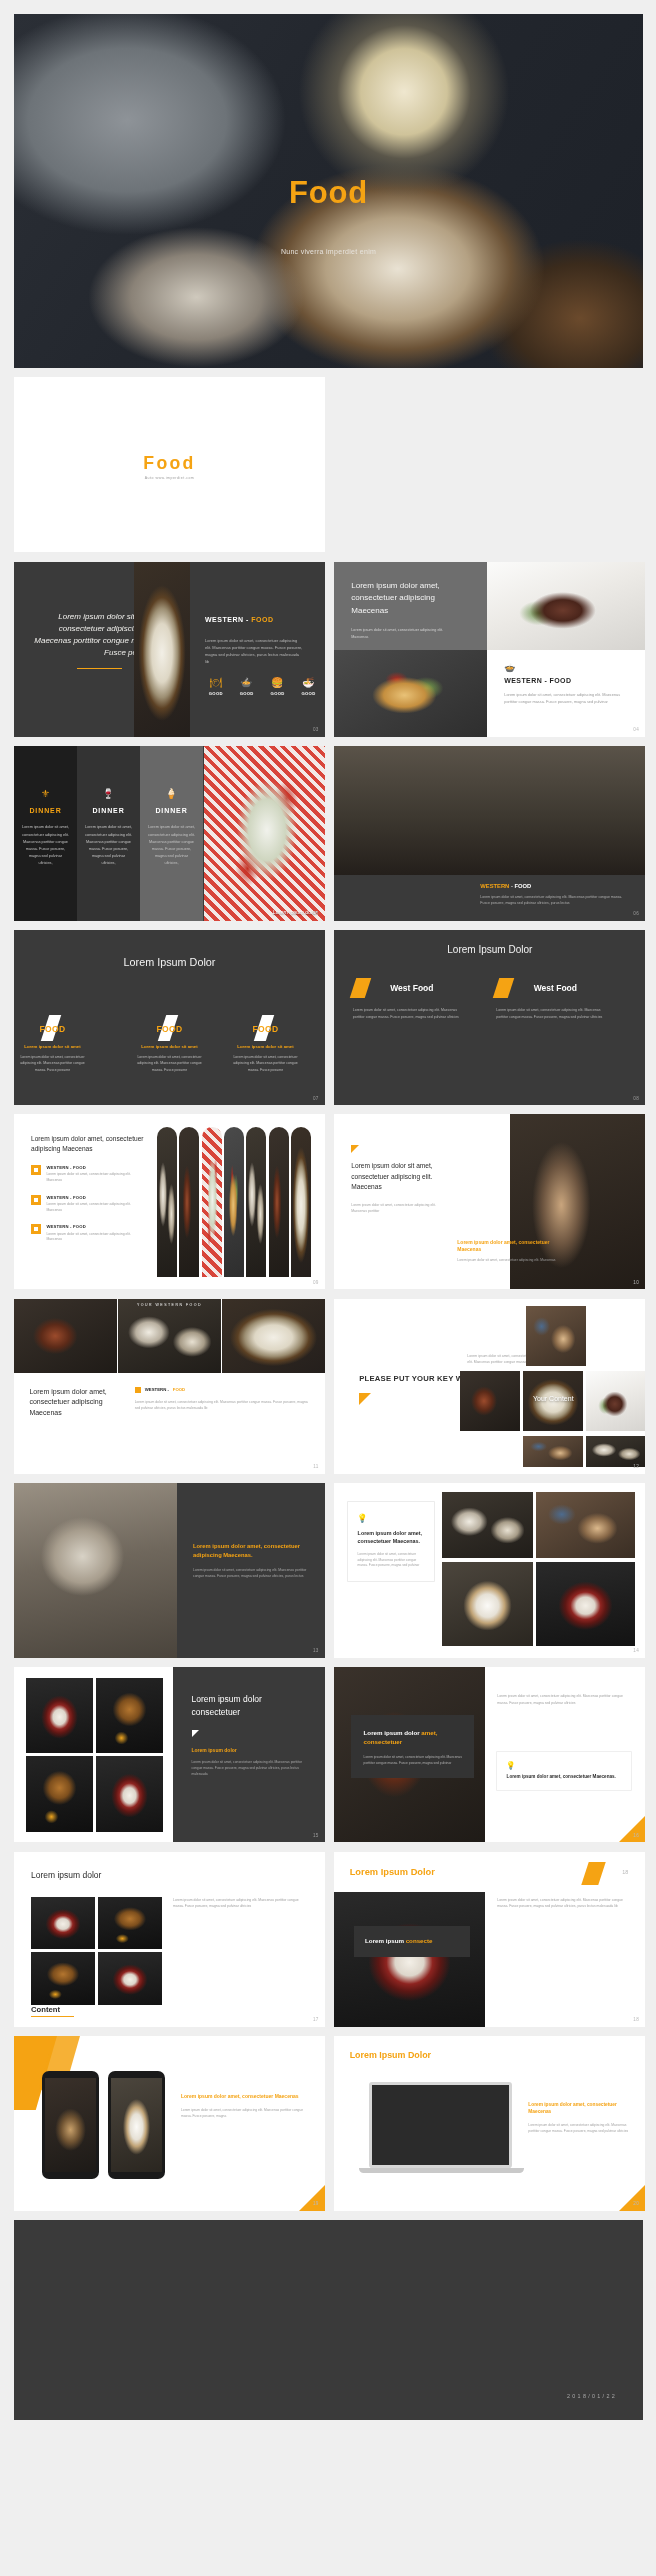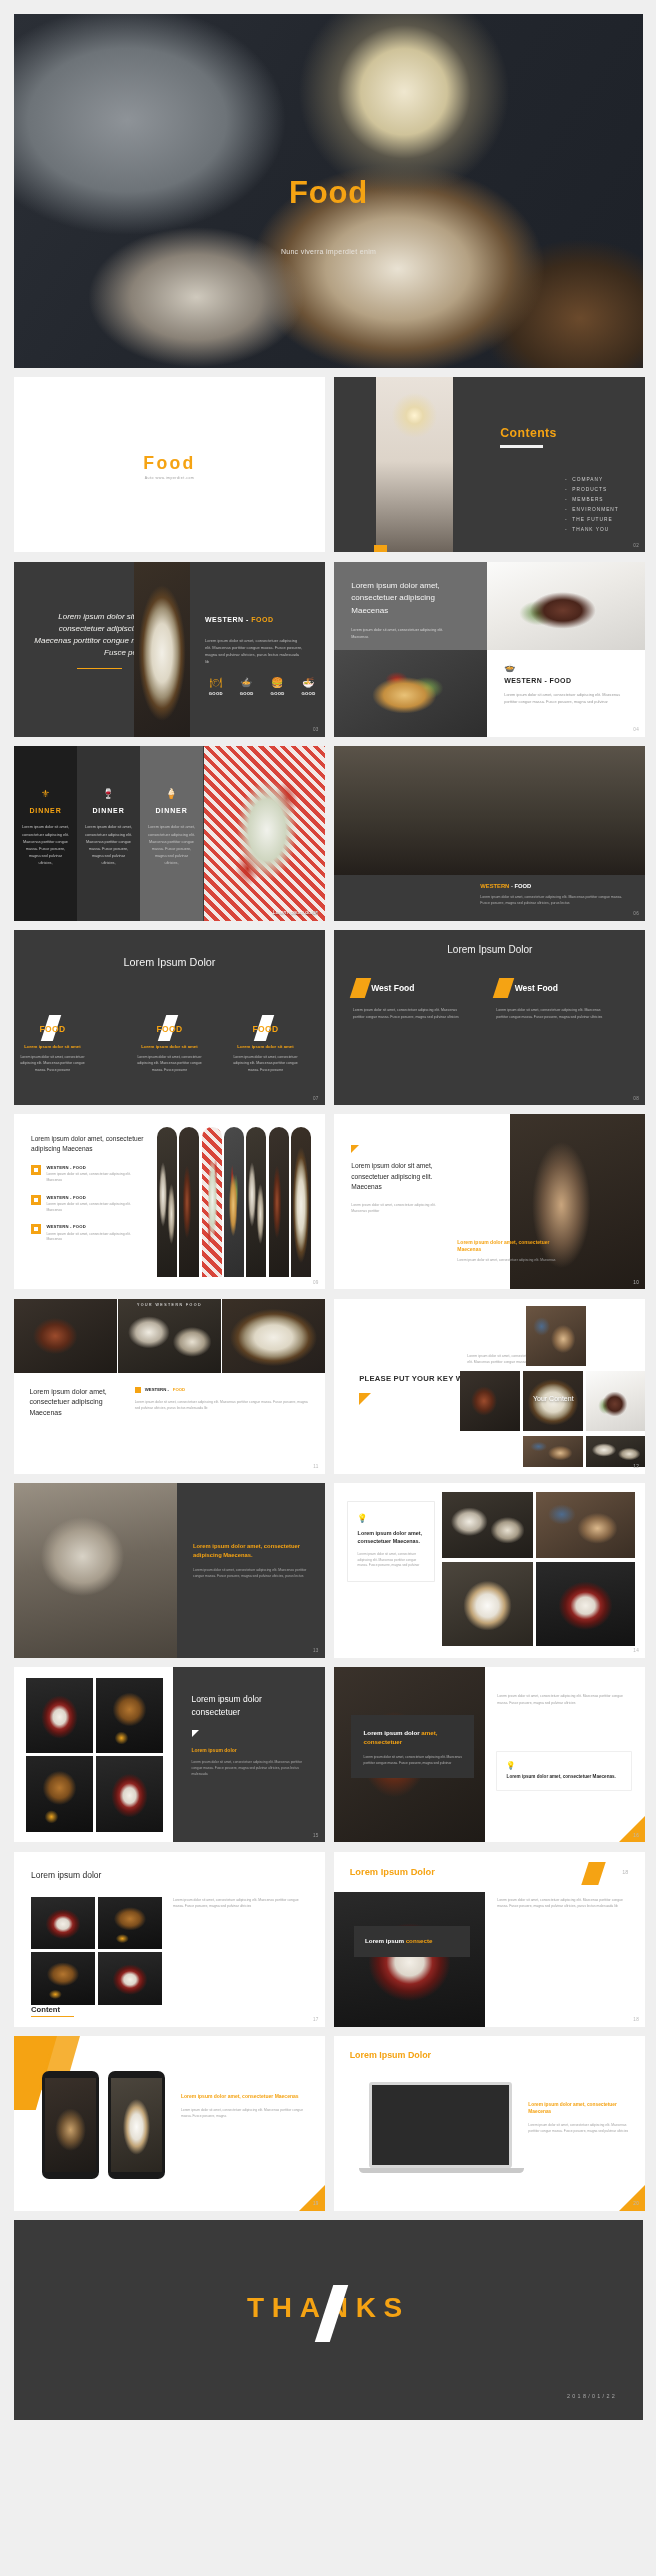--- a/index.html
+++ b/index.html
@@ -208,21 +208,21 @@
   .mark { position:relative; width:34px; height:26px; margin:0 auto 3.1px; }
   .mark .slash { position:absolute; left:9.3px; top:0; width:12.3px; height:26px; background:#ffffff; transform: skewX(-18deg); }
   .mark .word { position:absolute; left:0; right:0; top:8.5px; font-size:8.5px; font-weight:700; color:#f5a313; letter-spacing:0.4px;}
   .card8 p { font-size:3.5px; color:#bdbdbd; line-height:1.85; width:68px; margin:4.6px auto 0;}
   .card8 .hd { font-size:4.3px; font-weight:700; color:#f5a313; margin-bottom:3.1px;}
 
   
   .c9-title { position:absolute; left:0; right:0; top:14px; text-align:center; font-size:10px; color:#f3f3f3;}
   .wf { position:absolute; top:48px; width:131px; }
   .wf1 { left:18.5px; } .wf2 { left:162px; }
-  .wf .mrow { display:flex; align-items:center; gap:3px; }
+  .wf .mrow { display:flex; align-items:center; gap:22px; }
   .wf .par { width:15.4px; height:20px; background:#f5a313; transform:skewX(-18deg); }
   .wf .ttl { font-size:8.5px; font-weight:700; color:#ffffff;}
   .wf p { margin-top:9.3px; font-size:3.5px; color:#b5b5b5; line-height:1.85; width:116px;}
 
   
   .l10 { position:absolute; left:17px; top:20px; width:116px;}
   .l10 h3 { font-size:6.6px; color:#2b2b2b; line-height:1.5; font-weight:400;}
   .l10 .it { display:flex; gap:5.4px; margin-top:10.8px; }
   .l10 .bx { width:10px; height:10px; background:#f5a313; flex:0 0 10px; position:relative;}
   .l10 .bx::after{content:"";position:absolute;left:3.1px;top:3.1px;width:3.9px;height:3.9px;background:#fff;}
@@ -352,35 +352,20 @@
     <div class="hero-sub">Nunc viverra imperdiet enim</div>
   </div>
 </div>
 
 <div class="row">
   <div class="slide half white">
     <div class="logo-wrap">
       <div class="logo-word">Food</div>
       <div class="logo-sub">Auto  www.imperdiet.com</div>
     </div>
-  </div>
-  <div class="slide half">
-    <div class="contents-photo ph ph-bread-shop"></div>
-    <div class="contents-tab"></div>
-    <div class="contents-title">Contents</div>
-    <div class="contents-rule"></div>
-    <ul class="contents-list">
-      <li>COMPANY</li>
-      <li>PRODUCTS</li>
-      <li>MEMBERS</li>
-      <li>ENVIRONMENT</li>
-      <li>THE FUTURE</li>
-      <li>THANK YOU</li>
-    </ul>
-    <div class="pg">02</div>
   </div>
 </div>
 
 <div class="row">
   <div class="slide half">
     <div class="s4-quote">Lorem ipsum dolor sit amet, consectetuer adipiscing elit. Maecenas porttitor congue massa. Fusce posuere</div>
     <div class="s4-rule"></div>
     <div class="s4-img ph ph-dessert"></div>
     <div class="s4-right">
       <div class="s4-head"><span>WESTERN - </span><span class="orange">FOOD</span></div>
@@ -719,19 +704,16 @@
       <div class="hd">Lorem ipsum dolor amet, consectetuer Maecenas</div>
       <div class="bd">Lorem ipsum dolor sit amet, consectetuer adipiscing elit. Maecenas porttitor congue massa. Fusce posuere, magna sed pulvinar ultricies</div>
     </div>
     <div class="cornr"></div>
     <div class="pg light">20</div>
   </div>
 </div>
 
 <div class="row">
   <div class="slide thanks">
-    <div class="thx-wrap">
-      <div class="thx">THANKS<span class="slash2"></span></div>
-    </div>
     <div class="thx-date">2018/01/22</div>
   </div>
 </div>
 
 
 </body></html>

